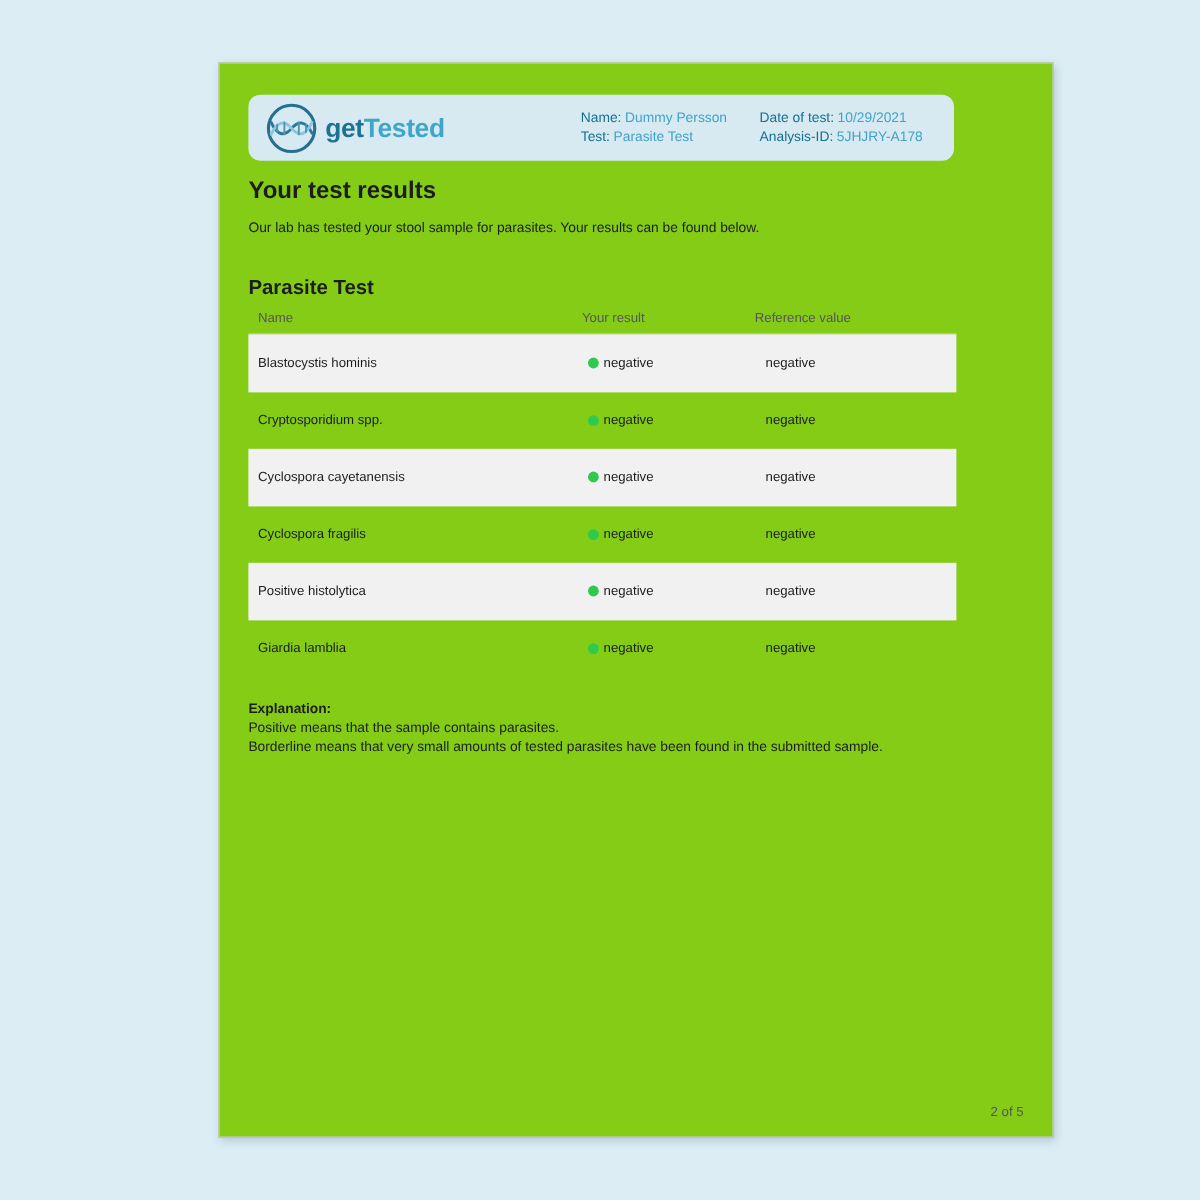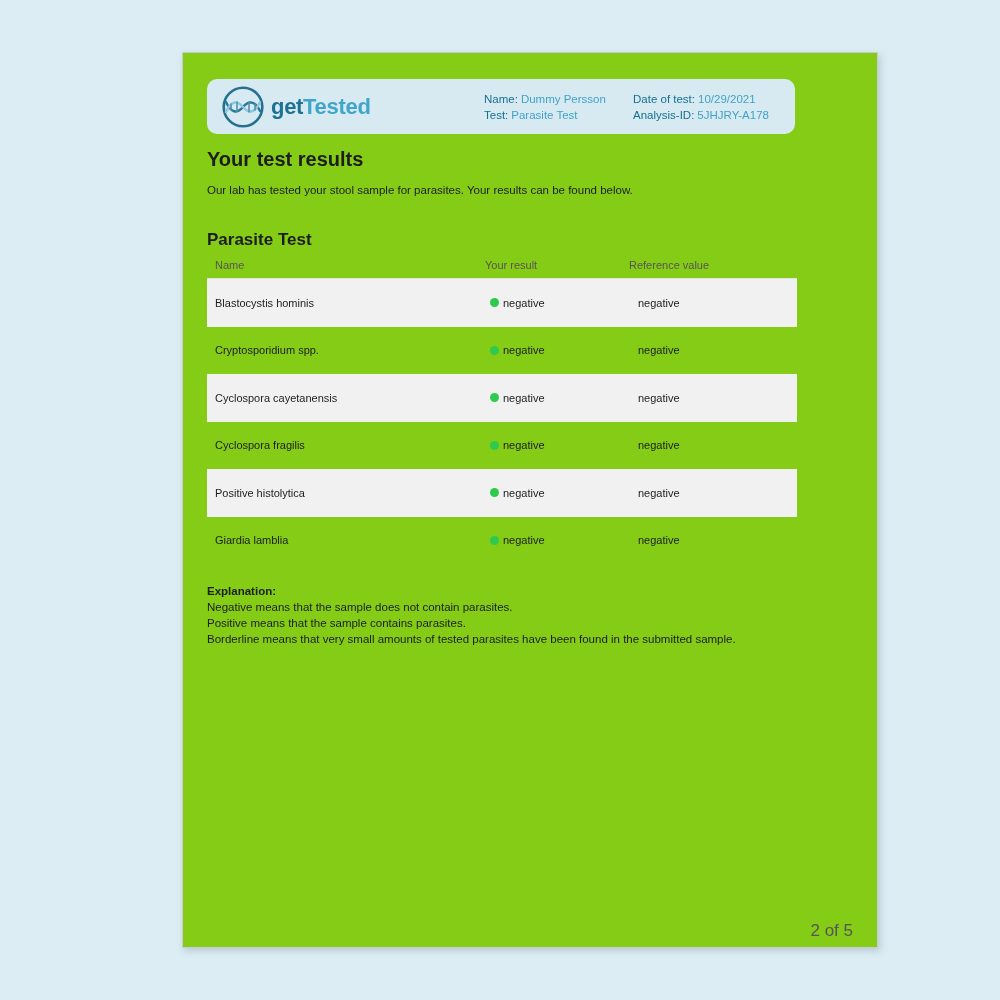--- a/index.html
+++ b/index.html
@@ -44,21 +44,21 @@
   .c-name  { padding-left:8px; }
   .c-result{ display:flex; align-items:center; gap:4px; padding-left:5px; }
   .dot     { width:9px; height:9px; border-radius:50%; flex:0 0 auto; }
   .c-ref   { padding-left:9px; }
 
   
   .explanation { position:absolute; left:24px; top:506px;
                  font-size:11.5px; line-height:16px; color:#1d1d1d;margin-top:24px; }
   .exp-head    { font-weight:bold; }
 
-  .page-num { position:absolute; right:24px; top:868px; font-size:17px; color:#565656;text-align:right; }
+  .page-num { position:absolute; right:24px; top:868px; font-size:11px; color:#565656;text-align:right; }
 </style>
 </head>
 <body>
 
 <div class="canvas">
   <div class="sheet">
 
     <div class="banner">
       <div class="logo">
         <svg width="44" height="44" viewBox="0 0 44 44" aria-hidden="true">
@@ -139,21 +139,20 @@
               <span>negative</span>
             </span>
             <span class="c-ref">negative</span>
           </div>
         </div>
     </div>
 
     <div class="explanation">
       <div class="exp-head">Explanation:</div>
       <div id="exp-lines">
-          <div>Negative means that the sample does not contain parasites.</div>
           <div>Positive means that the sample contains parasites.</div>
           <div>Borderline means that very small amounts of tested parasites have been found in the submitted sample.</div>
         </div>
     </div>
 
     <div class="page-num">2 of 5</div>
   </div>
 </div>
 
 </body></html>

